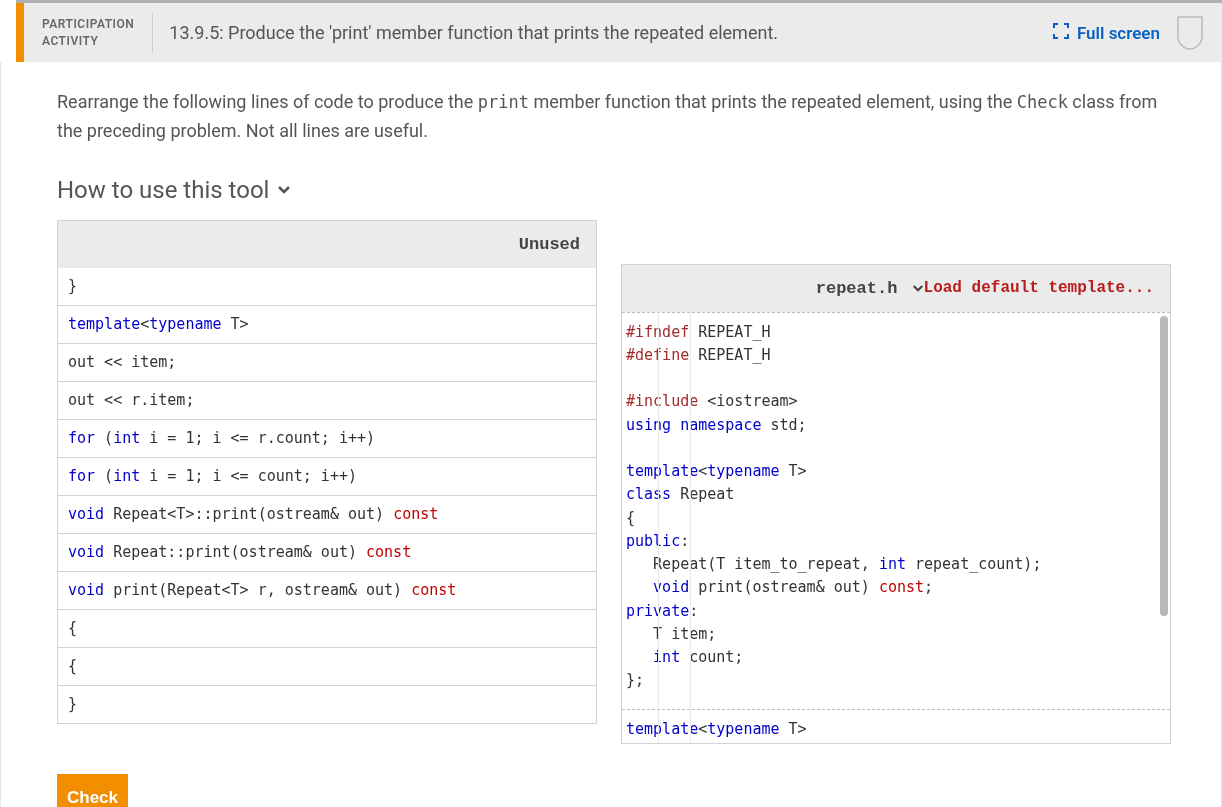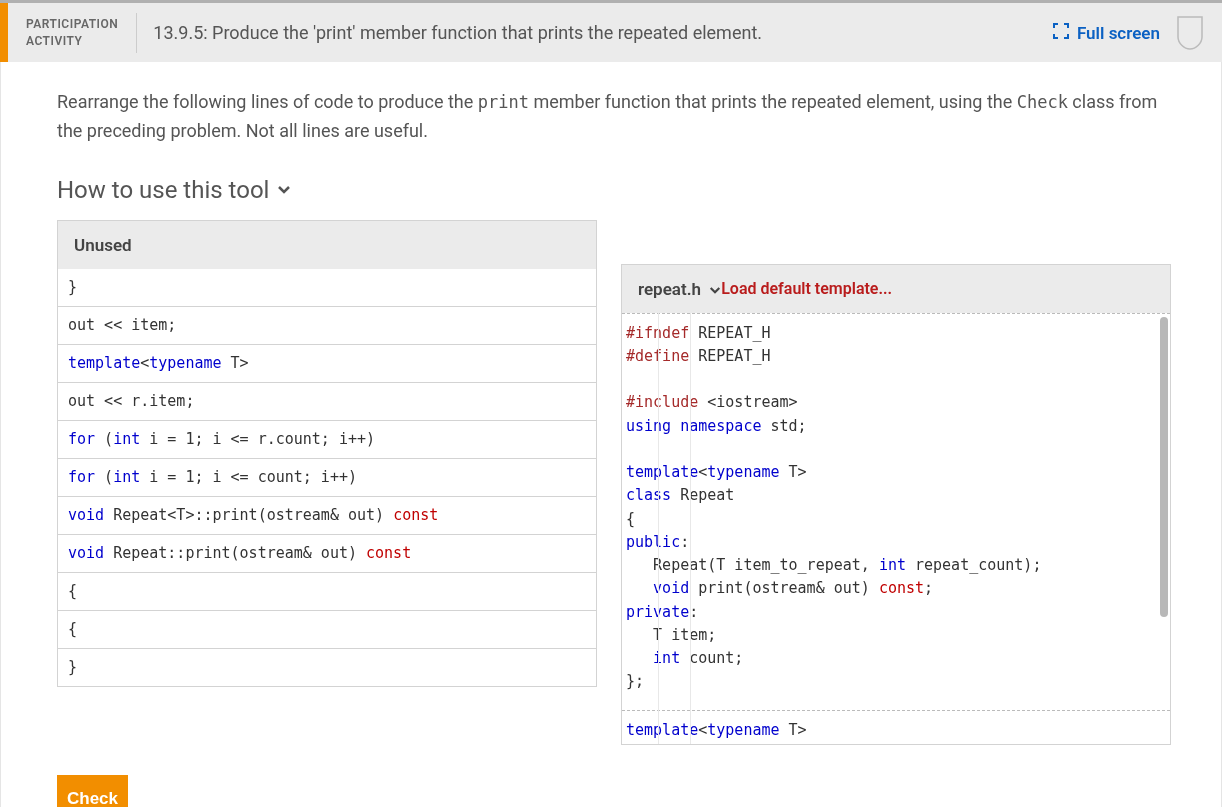--- a/index.html
+++ b/index.html
@@ -1,32 +1,32 @@
 <!DOCTYPE html>
 <html><head>
 <meta charset="utf-8">
 <style>
 * { box-sizing: border-box; margin: 0; padding: 0; }
 body { font-family: -apple-system, BlinkMacSystemFont, "Segoe UI", Roboto, Arial, sans-serif; background: #fff; color: #333; width: 1222px; }
-.activity-header { display: flex; align-items: center; background: #ebebeb; border-top: 3px solid #b0b0b0; height: 62px; padding: 0; }
+.activity-header { display: flex; align-items: center; background: #ebebeb; border-top: 3px solid #b0b0b0; height: 62px; padding: 0; margin-left: 16px; }
 .activity-header .orange-bar { width: 8px; height: 100%; background: #f28e00; }
 .activity-type { font-size: 12px; font-weight: 600; color: #676767; letter-spacing: 0.5px; padding: 0 18px; line-height: 1.4; border-right: 1px solid #ccc; height: 40px; display: flex; align-items: center; }
 .activity-title { font-size: 18px; color: #555; padding-left: 16px; flex: 1; }
 .fullscreen-btn { display: flex; gap: 8px; color: #0b61c3; font-size: 17px; font-weight: 600; cursor: pointer; padding: 0 16px; }
 .fullscreen-icon { width: 16px; height: 16px; }
 .shield { width: 28px; height: 36px; margin-right: 18px; }
 .activity-body { padding: 26px 50px 24px 56px; border: 1px solid #e5e5e5; border-top: none; }
 .instructions { font-size: 18px; color: #555; line-height: 1.6; margin-bottom: 30px; }
 .instructions .mono { font-family: Consolas, Monaco, monospace; font-size: 17px; }
 .how-to-use { font-size: 24px; color: #555; margin-bottom: 16px; cursor: pointer; display: flex; align-items: center; gap: 8px; }
 .chev-down { display: inline-block; }
 .panels { display: flex; gap: 24px; align-items: flex-start; }
 .panel-left { flex: 0 0 540px; }
 .panel-right { flex: 1; margin-top: 44px; }
-.panel-header { background: #ebebeb; padding: 14px 16px; font-size: 17px; font-weight: 600; color: #444; border: 1px solid #d3d3d3; border-bottom: none; display: flex; align-items: center; justify-content: flex-start; }
+.panel-header { background: #ebebeb; padding: 14px 16px; font-size: 17px; font-weight: 600; color: #444; border: 1px solid #d3d3d3; border-bottom: none; display: flex; align-items: center; justify-content: flex-end; font-family: Liberation Mono, monospace; }
 .panel-header .left { display: flex; align-items: center; gap: 6px; }
 .panel-header .filename { cursor: pointer; }
 .load-template { color: #b91c1c; font-size: 16px; font-weight: 600; cursor: pointer; }
 .unused-list { border: 1px solid #d3d3d3; border-top: none; }
 .code-block { border-bottom: 1px solid #d3d3d3; padding: 8px 10px; font-family: Consolas, Monaco, monospace; font-size: 15px; color: #333; cursor: grab; background: #fff; line-height: 1.4; }
 .code-block:last-child { border-bottom: none; }
 .code-editor { border: 1px solid #d3d3d3; border-top: none; background: #fff; height: 432px; overflow: hidden; position: relative; }
 .code-content { font-family: Consolas, Monaco, monospace; font-size: 15px; padding: 8px 12px 8px 4px; line-height: 1.55; white-space: pre; color: #333; background: #fff; }
 .code-gutter { position: absolute; left: 36px; top: 0; height: 100%; width: 1px; background: #e8e8e8; }
 .code-gutter2 { position: absolute; left: 68px; top: 0; height: 100%; width: 1px; background: #e8e8e8; }
@@ -75,27 +75,28 @@
     </svg>
   </div>
 
   <div class="panels">
     <div class="panel-left">
       <div class="panel-header">
         <span>Unused</span>
       </div>
       <div class="unused-list" id="unused-list">
           <div class="code-block">}</div>
+          <div class="code-block"><span class="kw">template</span>&lt;<span class="kw">typename</span> T&gt;</div>
           <div class="code-block">out &lt;&lt; item;</div>
-          <div class="code-block"><span class="kw">template</span>&lt;<span class="kw">typename</span> T&gt;</div>
           <div class="code-block">out &lt;&lt; r.item;</div>
           <div class="code-block"><span class="kw">for</span> (<span class="kw">int</span> i = 1; i &lt;= r.count; i++)</div>
           <div class="code-block"><span class="kw">for</span> (<span class="kw">int</span> i = 1; i &lt;= count; i++)</div>
           <div class="code-block"><span class="kw">void</span> Repeat&lt;T&gt;::<span class="id">print</span>(ostream&amp; out) <span class="kwred">const</span></div>
           <div class="code-block"><span class="kw">void</span> Repeat::print(ostream&amp; out) <span class="kwred">const</span></div>
+          <div class="code-block"><span class="kw">void</span> print(Repeat&lt;T&gt; r, ostream&amp; out) <span class="kwred">const</span></div>
           <div class="code-block">{</div>
           <div class="code-block">{</div>
           <div class="code-block">}</div>
         </div>
     </div>
 
     <div class="panel-right">
       <div class="panel-header">
         <div class="left">
           <span class="filename">

